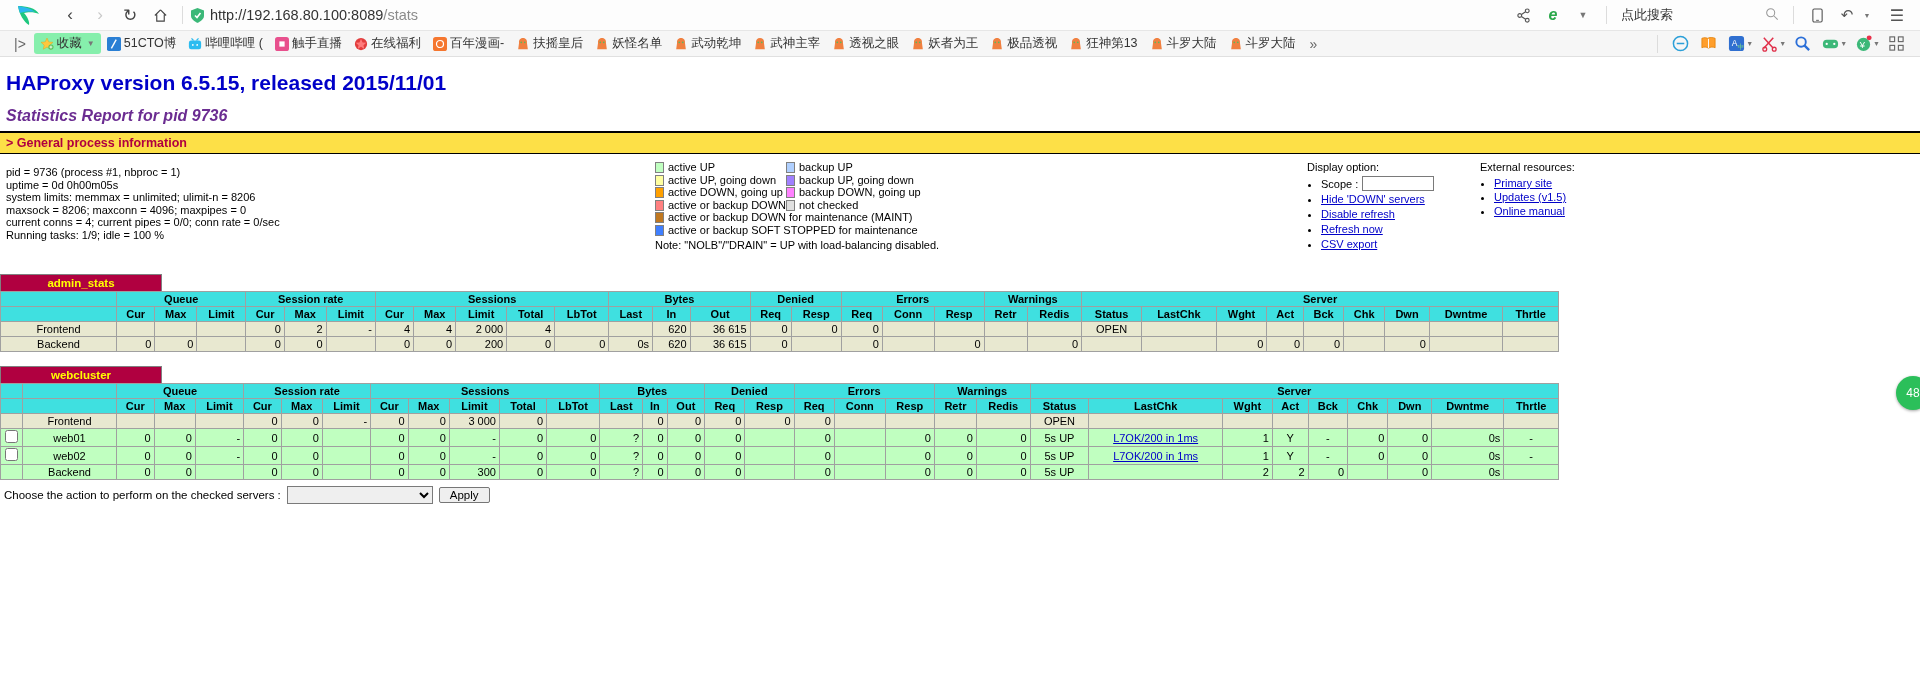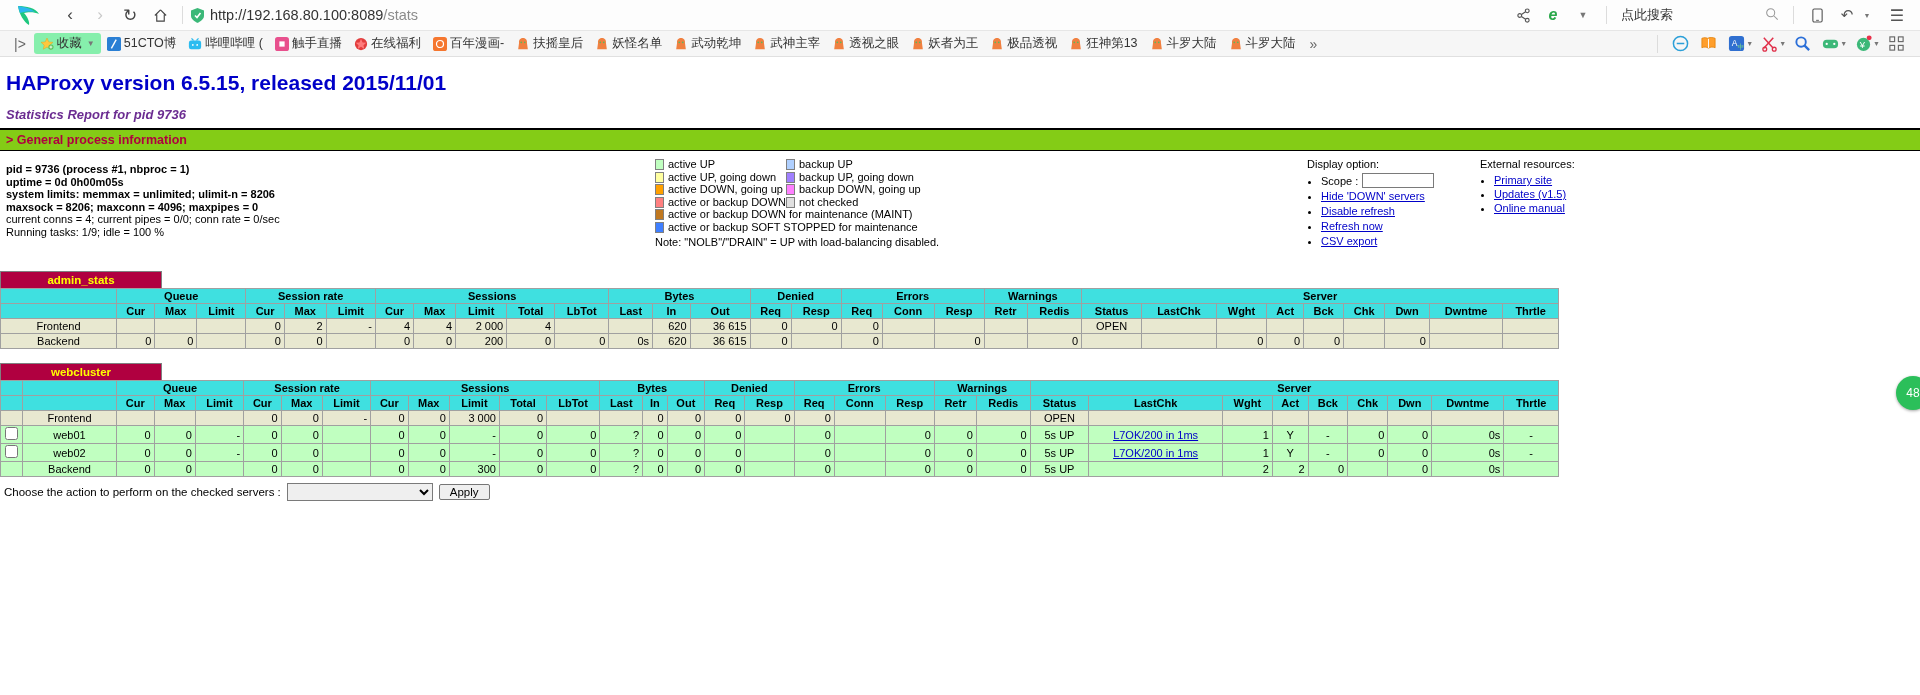--- a/index.html
+++ b/index.html
@@ -57,34 +57,34 @@
 
   
   .page{ padding:0; position:relative; }
   h1.hap{
     font-family:"Liberation Sans", sans-serif;
     color:#0000c8; font-size:21px; font-weight:bold;
     margin:14px 0 0 6px;
   }
   h2.rep{
     font-family:"Liberation Sans", sans-serif;
-    color:#6b2c91; font-size:13px; font-weight:bold; font-style:italic;
+    color:#6b2c91; font-size:16px; font-weight:bold; font-style:italic;
     margin:12px 0 6px 6px;
   }
   .hr-black{ border-top:2px solid #000; margin:0; }
   .gp-band{
-    background:#84cc16; color:#b00040; font-weight:bold; font-size:12.5px;
+    background:#fde047; color:#b00040; font-weight:bold; font-size:12.5px;
     padding:3px 6px; border-bottom:1px solid #000;
   }
   .info-wrap{ position:relative; height:120px; }
   .proc-info{
     position:absolute; left:6px; top:12px;
     font-size:11px; line-height:12.6px; color:#000;
   }
-  .proc-info b{ font-weight:bold; }
+  .proc-info b{ font-weight:normal; }
 
   
   .legend{
     position:absolute; left:655px; top:7px;
     font-size:11px; line-height:12.6px;
   }
   .legend table{ border-collapse:collapse; }
   .legend td{ padding:0 0 0 0; vertical-align:middle; font-size:11px; }
   .sw{
     display:inline-block;width:9px;height:11px;border:1px solid #808080;

